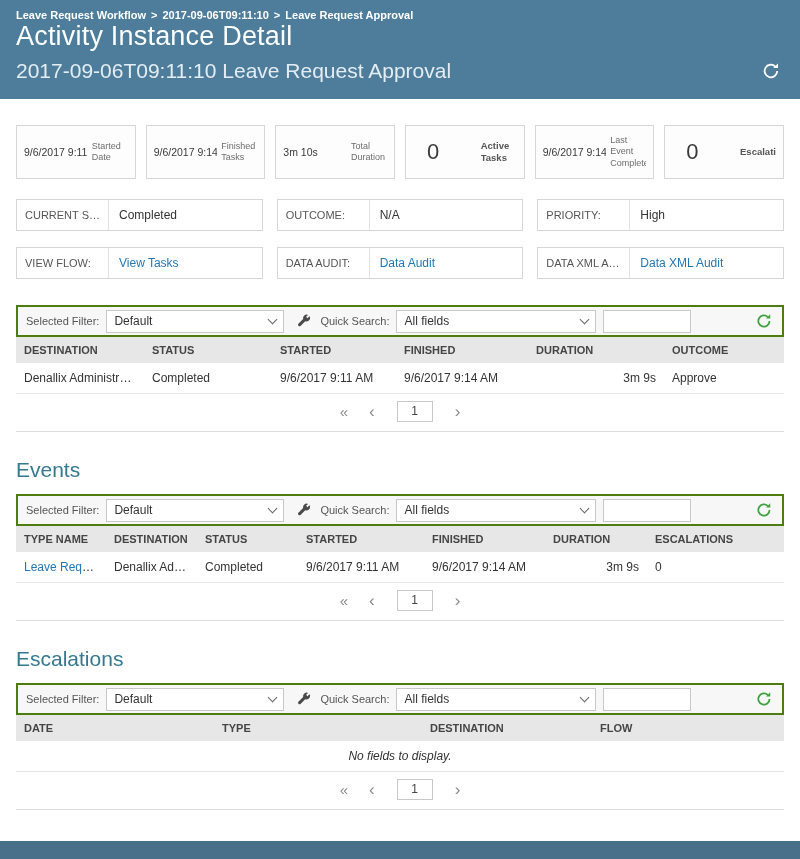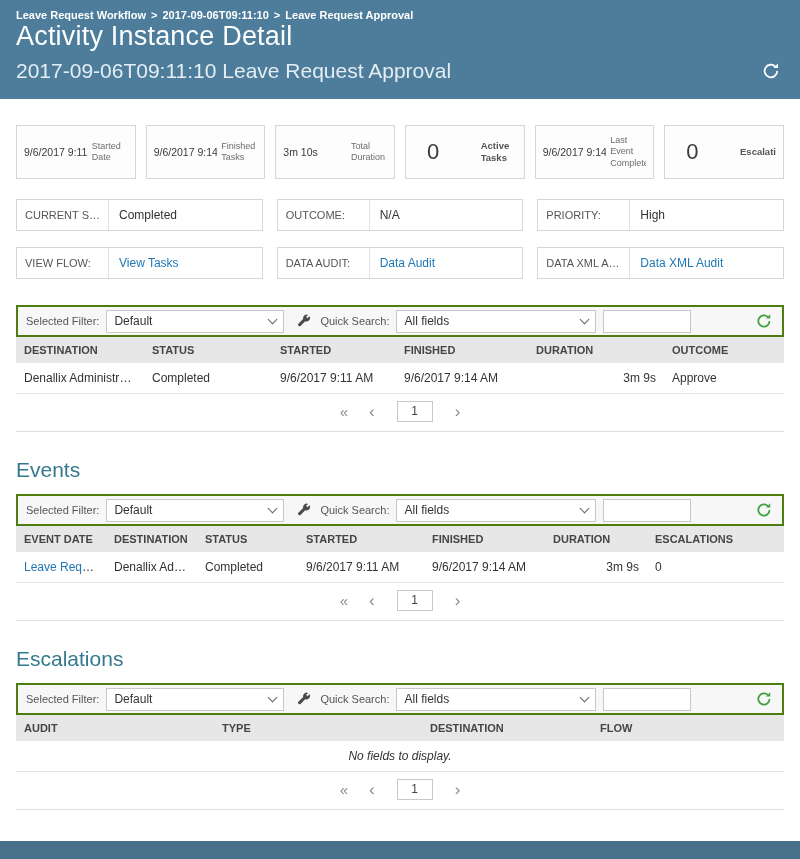--- a/index.html
+++ b/index.html
@@ -262,21 +262,21 @@
         <col style="width:90px">
         <col style="width:91px">
         <col style="width:101px">
         <col style="width:126px">
         <col style="width:121px">
         <col style="width:102px">
         <col>
       </colgroup>
     <thead>
       <tr>
-        <th>EVENT DATE</th>
+        <th>TYPE NAME</th>
         <th>DESTINATION</th>
         <th>STATUS</th>
         <th>STARTED</th>
         <th>FINISHED</th>
         <th>DURATION</th>
         <th>ESCALATIONS</th>
       </tr>
     </thead>
     <tbody>
       <tr>
@@ -329,21 +329,21 @@
 
   <table class="grid">
     <colgroup>
         <col style="width:198px">
         <col style="width:208px">
         <col style="width:170px">
         <col>
       </colgroup>
     <thead>
       <tr>
-        <th>AUDIT</th>
+        <th>DATE</th>
         <th>TYPE</th>
         <th>DESTINATION</th>
         <th>FLOW</th>
       </tr>
     </thead>
     <tbody>
       <tr>
         <td class="empty-cell" colspan="4">No fields to display.</td>
       </tr>
     </tbody>

